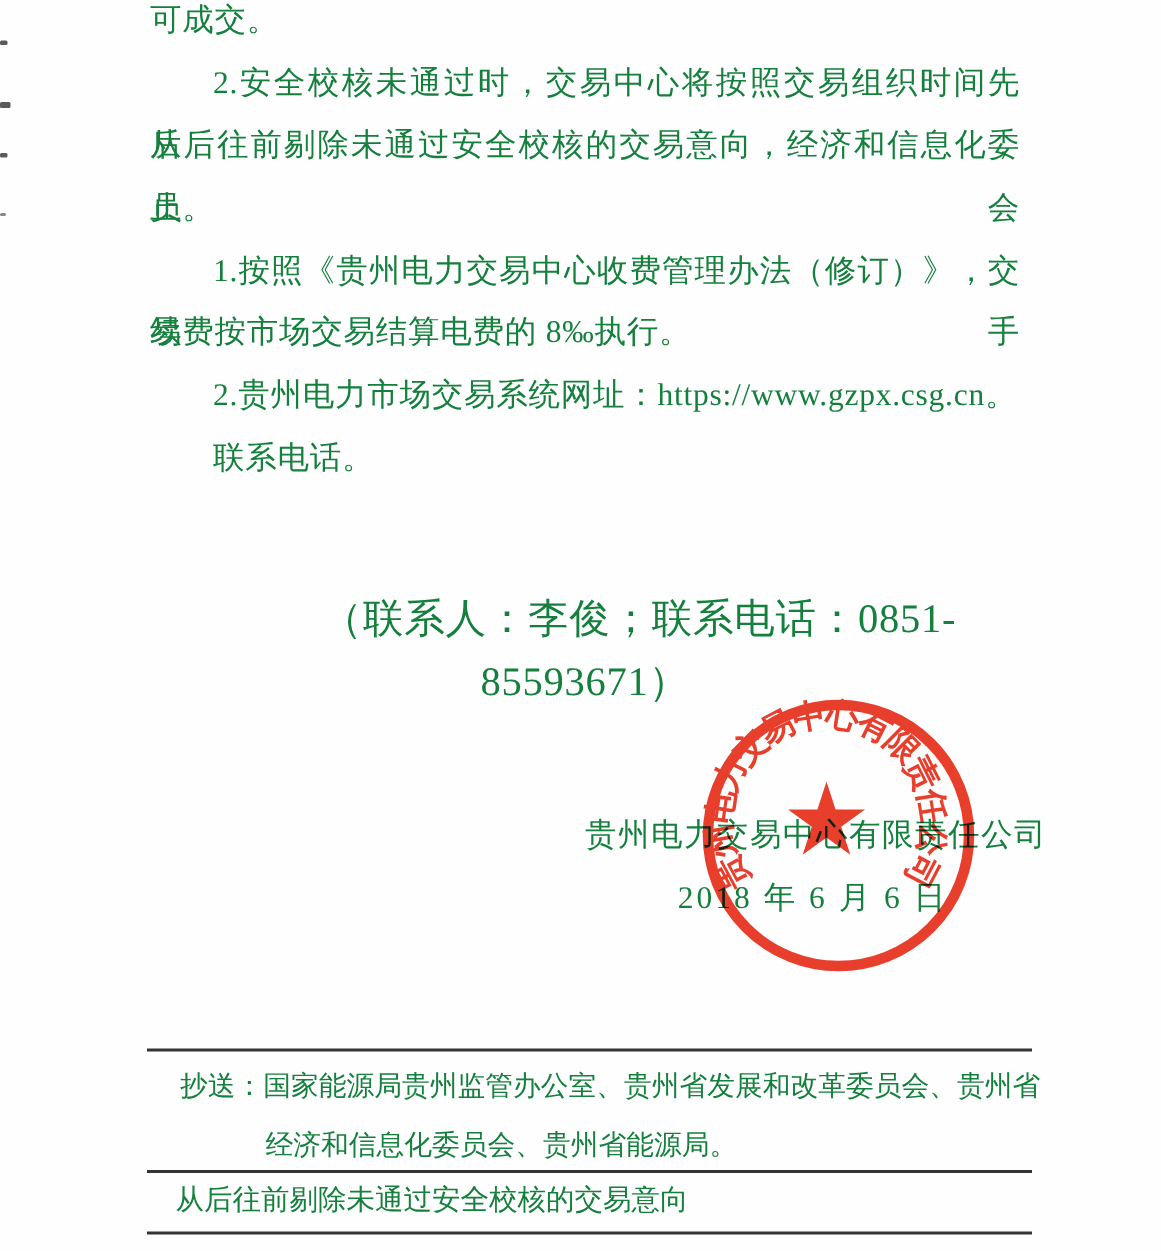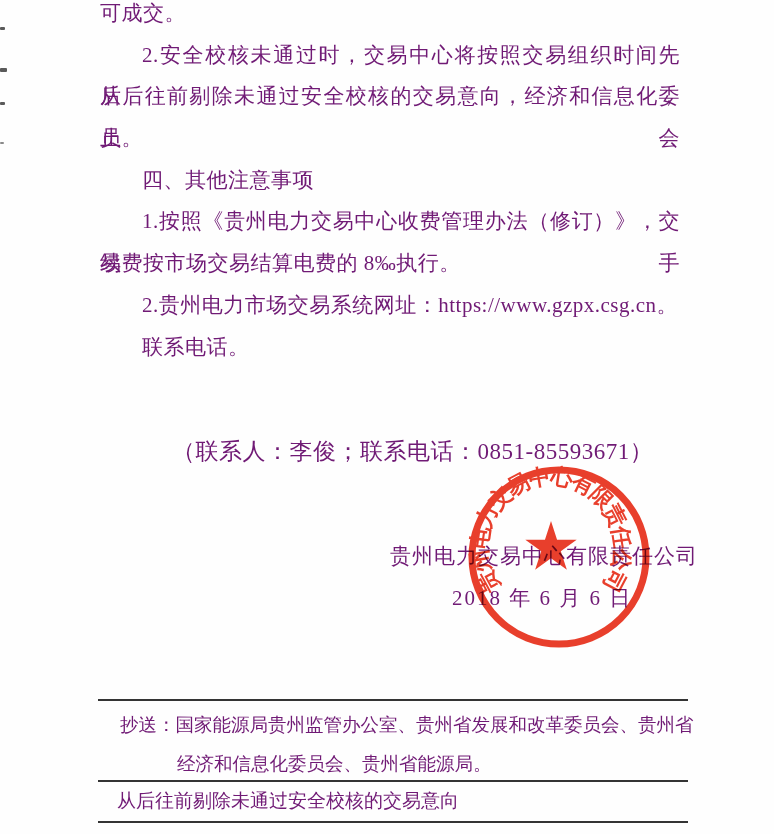--- a/index.html
+++ b/index.html
@@ -1,34 +1,34 @@
 <!DOCTYPE html>
 <html><head>
 <meta charset="utf-8">
 <title>document</title>
 <style>
   html,body{margin:0;padding:0;background:#e9e9e9;}
   #page{
     position:relative;width:774px;height:834px;margin:0 auto;
     background:#fefefe;overflow:hidden;
     font-family:"Liberation Serif","DejaVu Serif",serif;
-    color:#701a75;
+    color:#15803d;
   }
   
   #body-text{
     position:absolute;left:100px;top:-7px;width:580px;
     font-size:21px;letter-spacing:0.5px;
   }
   .ln{height:41.7px;line-height:41.7px;white-space:nowrap;}
   .ind{text-indent:42px;}
   .jf{text-align:justify;text-align-last:justify;white-space:normal;}
   
   #contact-line{
-    position:absolute;left:100px;top:431px;width:580px;height:41.7px;
-    line-height:41.7px;font-size:23px;text-indent:72px;letter-spacing:0.5px;
+    position:absolute;left:100px;top:392px;width:580px;height:41.7px;
+    line-height:41.7px;font-size:27px;text-indent:72px;letter-spacing:0.5px;text-align:center;
   }
   
   #signature{
     position:absolute;left:390px;top:535px;width:304px;text-align:center;
   }
   #signature .sig-company{height:42px;line-height:42px;font-size:21px;letter-spacing:1px;white-space:nowrap;}
   #signature .sig-date{height:42px;line-height:42px;font-size:21px;letter-spacing:2px;white-space:nowrap;}
   
   #seal{
     position:absolute;left:465px;top:463px;width:188px;height:188px;
@@ -72,21 +72,20 @@
   <div class="speck" id="speck-1"></div>
   <div class="speck" id="speck-2"></div>
   <div class="speck" id="speck-3"></div>
   <div class="speck" id="speck-4"></div>
 
   <div id="body-text">
     <div class="ln">可成交。</div>
     <div class="ln ind jf">2.安全校核未通过时，交易中心将按照交易组织时间先后，</div>
     <div class="ln jf">从后往前剔除未通过安全校核的交易意向，经济和信息化委员会</div>
     <div class="ln">止。</div>
-    <div class="ln ind">四、其他注意事项</div>
     <div class="ln ind jf">1.按照《贵州电力交易中心收费管理办法（修订）》，交易手</div>
     <div class="ln">续费按市场交易结算电费的 8‰执行。</div>
     <div class="ln ind">2.贵州电力市场交易系统网址：https://www.gzpx.csg.cn。</div>
     <div class="ln ind">联系电话。</div>
   </div>
 
   <div id="contact-line">（联系人：李俊；联系电话：0851-85593671）</div>
 
   <div id="signature">
     <div class="sig-company">贵州电力交易中心有限责任公司</div>

